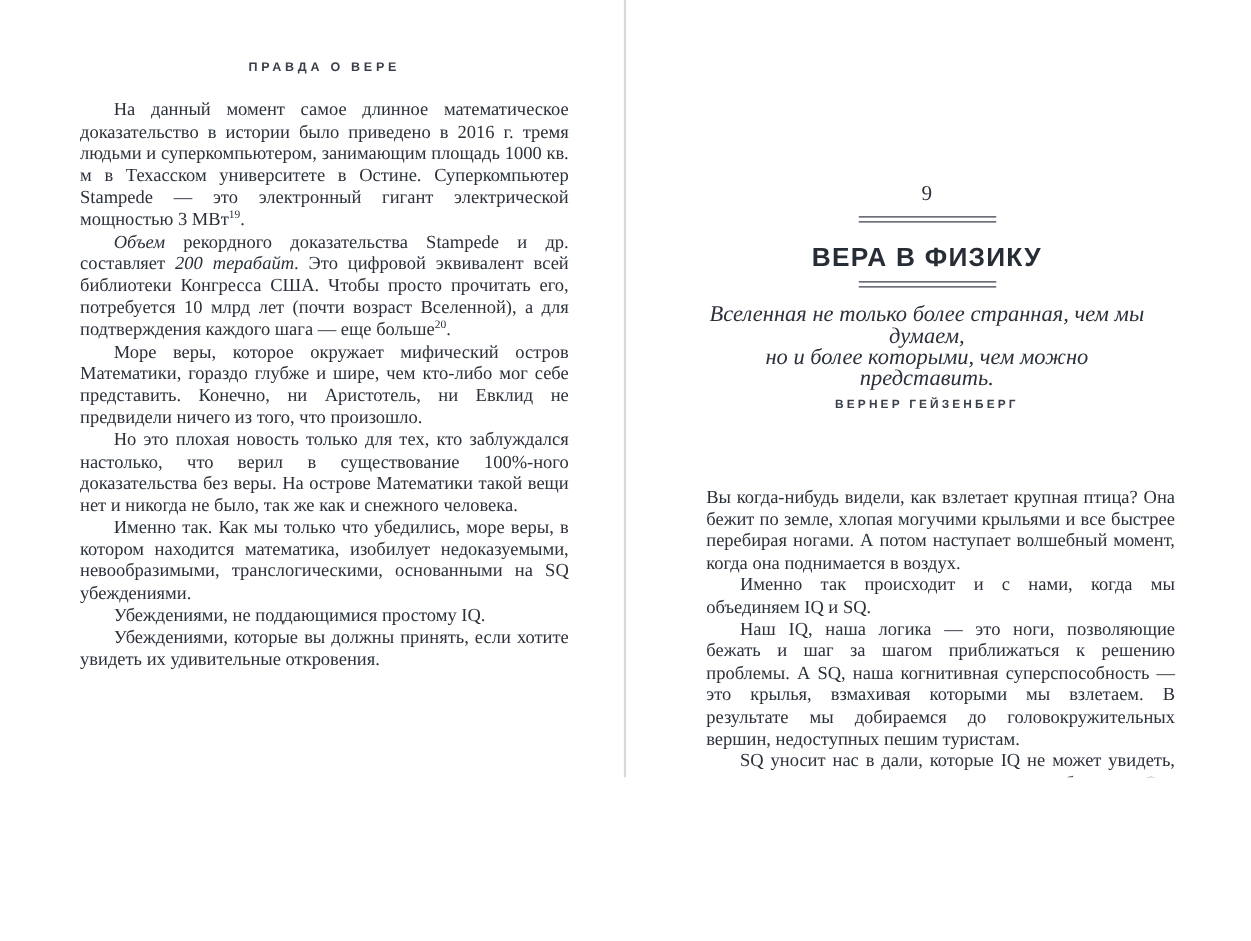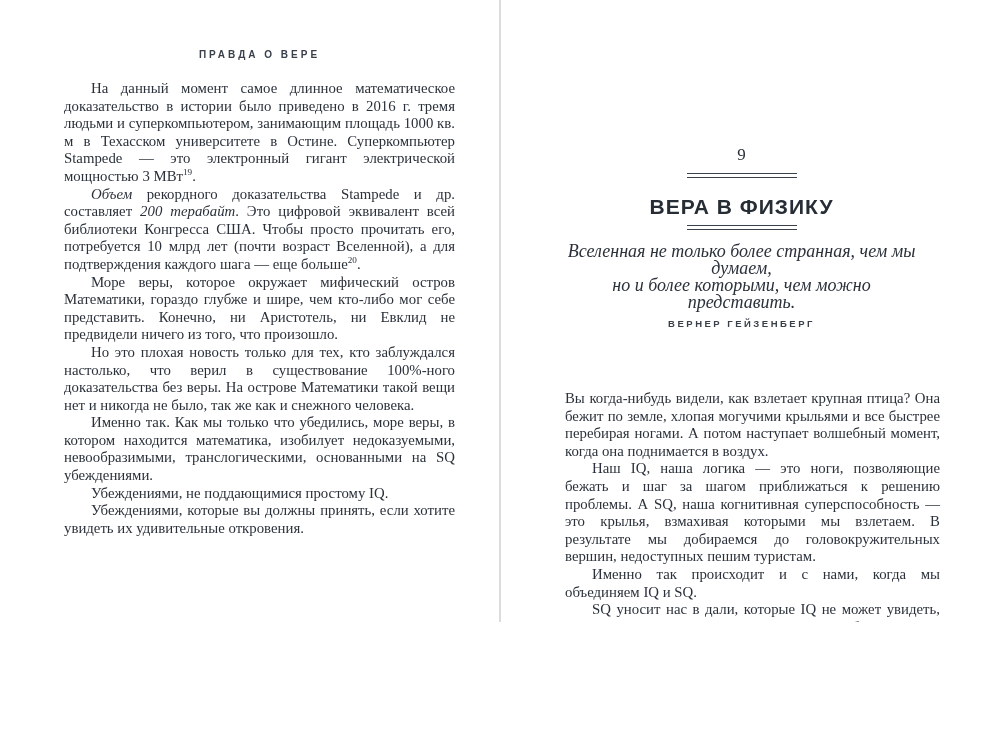--- a/index.html
+++ b/index.html
@@ -88,20 +88,20 @@
       <div class="chap-title">ВЕРА В ФИЗИКУ</div>
       <div class="double-rule below"></div>
       <div class="epigraph">
         <div>Вселенная не только более странная, чем мы думаем,</div>
         <div>но и более которыми, чем можно представить.</div>
       </div>
       <div class="epigraph-author">ВЕРНЕР ГЕЙЗЕНБЕРГ</div>
     </div>
     <div class="body-text right-body">
         <p class="noindent"><span>Вы когда-нибудь видели, как взлетает крупная птица? Она бежит по земле, хлопая могучими крыльями и все быстрее перебирая ногами. А потом наступает волшебный момент, когда она поднимается в воздух.</span></p>
+        <p><span>Именно так происходит и с нами, когда мы объединяем IQ и SQ.</span></p>
         <p><span>Наш IQ, наша логика — это ноги, позволяющие бежать и шаг за шагом приближаться к решению проблемы. А SQ, наша когнитивная суперспособность — это крылья, взмахивая которыми мы взлетаем. В результате мы добираемся до головокружительных вершин, недоступных пешим туристам.</span></p>
-        <p><span>Именно так происходит и с нами, когда мы объединяем IQ и SQ.</span></p>
         <p><span>SQ уносит нас в дали, которые IQ не может увидеть, доказать их существование и даже вообразить. Это двигатель не имеющего аналогов любопытства человечества.</span></p>
       </div>
     <div class="page-number">159</div>
   </div>
 
 </div>
 
 </body></html>

